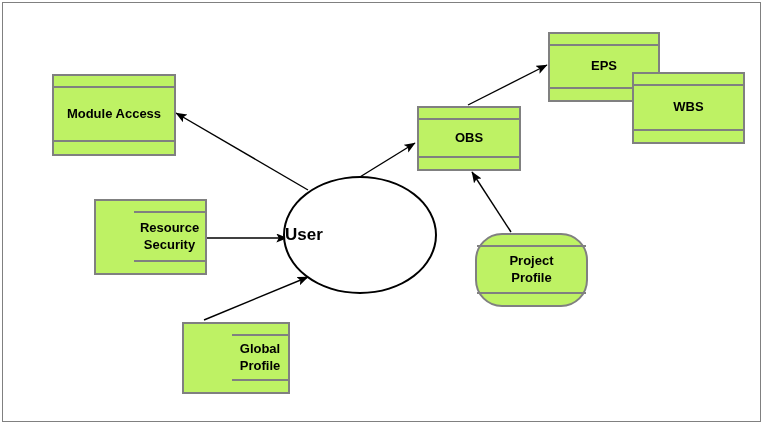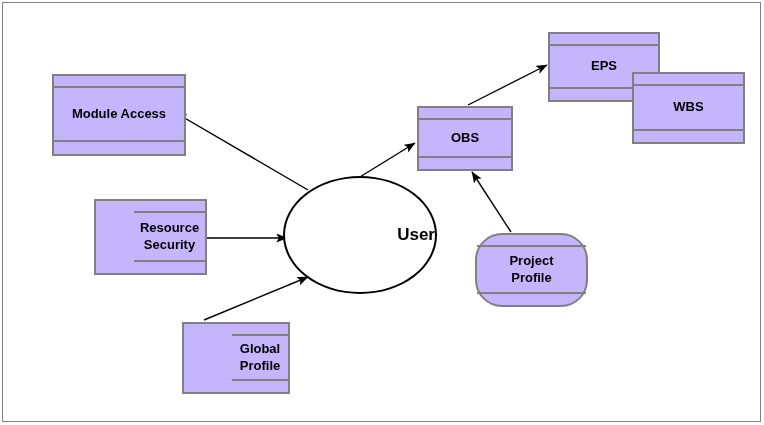--- a/index.html
+++ b/index.html
@@ -31,21 +31,21 @@
   #edges {
     position: absolute;
     left: 0;
     top: 0;
     width: 764px;
     height: 425px;
   }
   .node {
     position: absolute;
     box-sizing: border-box;
-    background: #c4b5fd;
+    background: #bef264;
     border: 2px solid #808080;
     display: flex;
     flex-direction: column;
   }
   .cmp-top {
     border-bottom: 2px solid #808080;
     box-sizing: border-box;
   }
   .cmp-name {
     flex: 1 1 auto;
@@ -66,21 +66,21 @@
     box-sizing: border-box;
   }
   .actor {
     position: absolute;
     box-sizing: border-box;
     border: 2px solid #000000;
     border-radius: 50%;
     background: #ffffff;
     display: flex;
     align-items: center;
-    justify-content: flex-end;
+    justify-content: flex-start;
   }
   .actor-label {
     font-weight: bold;
     font-size: 17px;
     color: #000000;
   }
 </style>
 </head>
 <body>
 
@@ -97,38 +97,38 @@
         <line x1="308" y1="190" x2="176" y2="113" stroke="#000000" stroke-width="1.4" marker-end="url(#arrow)"></line>
         <line x1="207" y1="238" x2="287" y2="238" stroke="#000000" stroke-width="1.4" marker-end="url(#arrow)"></line>
         <line x1="204" y1="320" x2="308" y2="277" stroke="#000000" stroke-width="1.4" marker-end="url(#arrow)"></line>
         <line x1="355" y1="180" x2="415" y2="143" stroke="#000000" stroke-width="1.4" marker-end="url(#arrow)"></line>
         <line x1="468" y1="105" x2="547" y2="65" stroke="#000000" stroke-width="1.4" marker-end="url(#arrow)"></line>
         <line x1="511" y1="232" x2="472" y2="172" stroke="#000000" stroke-width="1.4" marker-end="url(#arrow)"></line>
       </g>
   </svg>
 
   <div id="node-layer">
-      <div class="node" style="left: 52px; top: 74px; width: 134px; height: 82px; border-color: rgb(128, 128, 128);">
+      <div class="node" style="left: 52px; top: 74px; width: 124px; height: 82px; border-color: rgb(128, 128, 128);">
         <div class="cmp-top" style="height: 12px; border-bottom-color: rgb(128, 128, 128);"></div>
         <div class="cmp-name">Module Access</div>
         <div class="cmp-bottom" style="height: 14px; border-top-color: rgb(128, 128, 128);"></div>
       </div>
       <div class="node" style="left: 94px; top: 199px; width: 113px; height: 76px; border-color: rgb(128, 128, 128); padding-left: 38px;">
         <div class="cmp-top" style="height: 12px; border-bottom-color: rgb(128, 128, 128);"></div>
         <div class="cmp-name">Resource
 Security</div>
         <div class="cmp-bottom" style="height: 13px; border-top-color: rgb(128, 128, 128);"></div>
       </div>
       <div class="node" style="left: 182px; top: 322px; width: 108px; height: 72px; border-color: rgb(128, 128, 128); padding-left: 48px;">
         <div class="cmp-top" style="height: 12px; border-bottom-color: rgb(128, 128, 128);"></div>
         <div class="cmp-name">Global
 Profile</div>
         <div class="cmp-bottom" style="height: 13px; border-top-color: rgb(128, 128, 128);"></div>
       </div>
-      <div class="node" style="left: 417px; top: 106px; width: 96px; height: 65px; border-color: rgb(128, 128, 128);">
+      <div class="node" style="left: 417px; top: 106px; width: 104px; height: 65px; border-color: rgb(128, 128, 128);">
         <div class="cmp-top" style="height: 12px; border-bottom-color: rgb(128, 128, 128);"></div>
         <div class="cmp-name">OBS</div>
         <div class="cmp-bottom" style="height: 13px; border-top-color: rgb(128, 128, 128);"></div>
       </div>
       <div class="node" style="left: 548px; top: 32px; width: 112px; height: 70px; border-color: rgb(128, 128, 128);">
         <div class="cmp-top" style="height: 12px; border-bottom-color: rgb(128, 128, 128);"></div>
         <div class="cmp-name">EPS</div>
         <div class="cmp-bottom" style="height: 13px; border-top-color: rgb(128, 128, 128);"></div>
       </div>
       <div class="node" style="left: 632px; top: 72px; width: 113px; height: 72px; border-color: rgb(128, 128, 128);">

